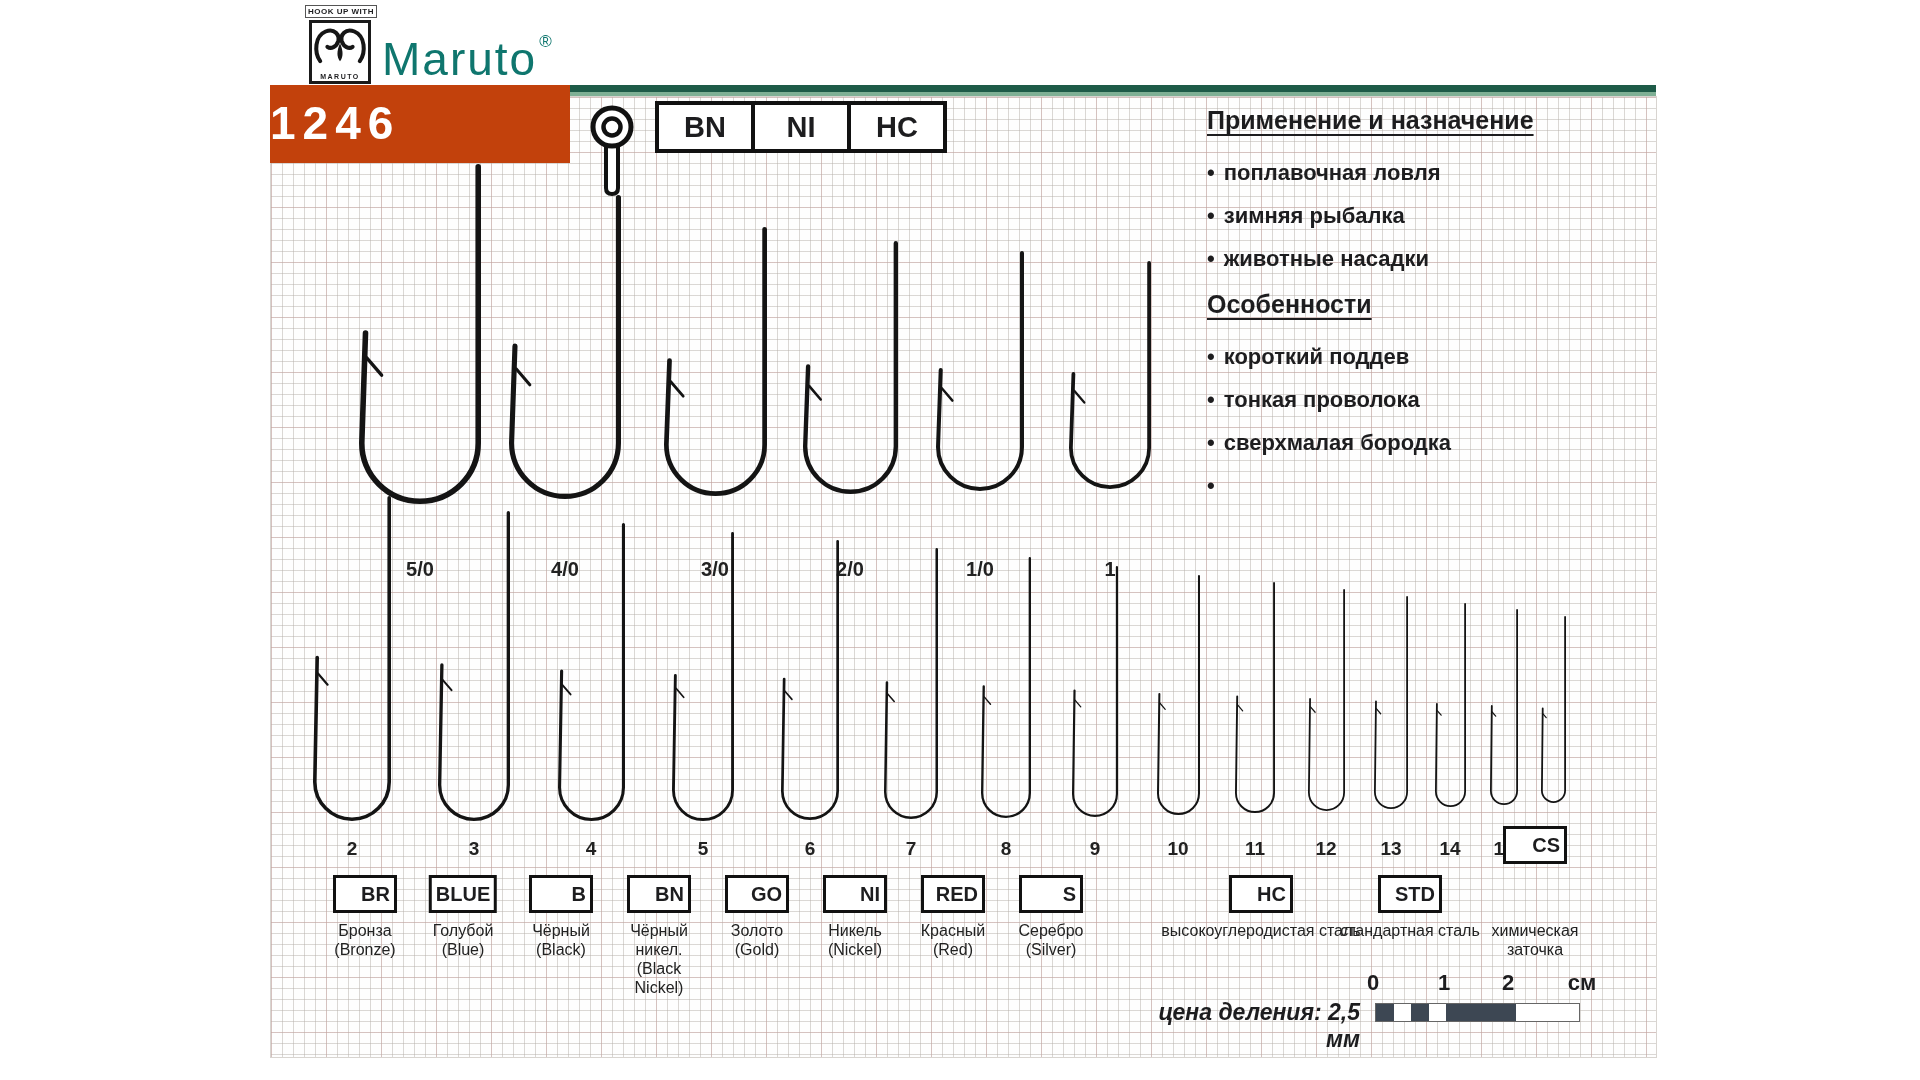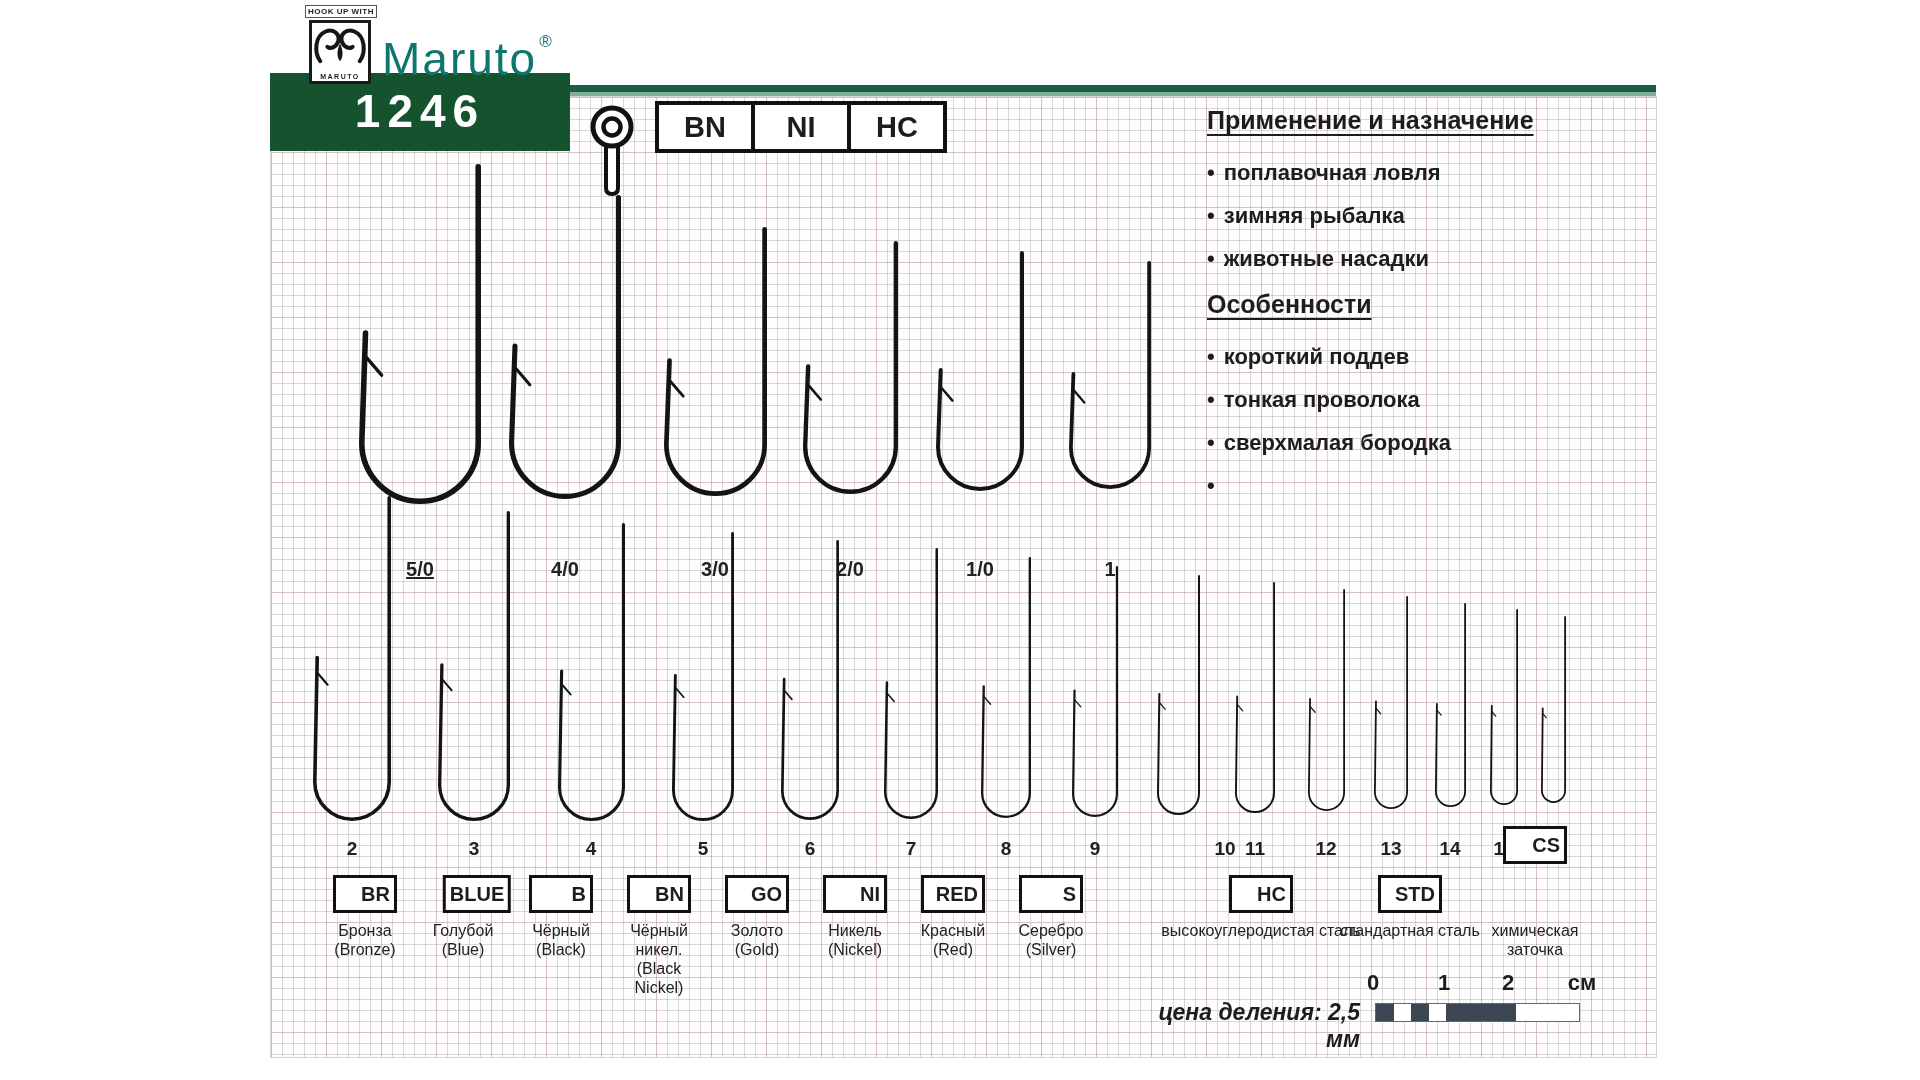--- a/index.html
+++ b/index.html
@@ -10,22 +10,22 @@
     background-color:#fefefe;
     background-image:
       linear-gradient(to right, rgba(205,160,158,.38) 1px, transparent 1px),
       linear-gradient(to bottom, rgba(205,160,158,.38) 1px, transparent 1px),
       linear-gradient(to right, rgba(182,176,170,.5) 1px, transparent 1px),
       linear-gradient(to bottom, rgba(182,176,170,.5) 1px, transparent 1px);
     background-size:55px 55px,55px 55px,11px 11px,11px 11px;
     border:1px solid #d8d4d0;}
   .green-line{position:absolute;left:270px;top:85px;width:1386px;height:11px;
     background:linear-gradient(#1e5b48 0 68%,#7fb095 68% 100%);}
-  .model-banner{position:absolute;left:270px;top:73px;width:300px;height:78px;background:#14532d;
-    color:#fff;font-size:46px;font-weight:bold;letter-spacing:7px;text-align:center;line-height:76px;}
+  .model-banner{position:absolute;left:270px;top:85px;width:300px;height:78px;background:#c2410c;
+    color:#fff;font-size:46px;font-weight:bold;letter-spacing:7px;text-align:left;line-height:76px;}
   
   .hook-up{position:absolute;left:305px;top:5px;width:70px;text-align:center;font-size:8px;
     font-weight:bold;letter-spacing:.5px;border:1px solid #555;padding:1px 0;background:#fff;}
   .logo-box{position:absolute;left:309px;top:20px;width:62px;height:64px;border:3px solid #1a1a1a;
     background:#fff;box-sizing:border-box;}
   .logo-box .mark{display:block;margin:1px auto 0;}
   .logo-box-text{position:absolute;left:0;bottom:1px;width:100%;text-align:center;font-size:7px;
     font-weight:bold;letter-spacing:1.5px;}
   .brand{position:absolute;left:382px;top:32px;font-size:46px;color:#0f766e;letter-spacing:2px;}
   .brand .reg{font-size:17px;vertical-align:28px;margin-left:2px;}
@@ -130,21 +130,21 @@
           <span class="dot">•</span>
         </div>
       </div>
   </div>
 
   <div id="hooks-layer">
       <svg class="hook" width="128" height="344" viewBox="0 0 128 344" style="left: 356px; top: 163px;">
         <path d="M 122.21 3.79 L 122.21 280 A 58.209999999999994 58.209999999999994 0 0 1 5.79 280 L 9.51 170" fill="none" stroke="#141414" stroke-width="5.58" stroke-linecap="round"></path>
         <path d="M 10.75 194.8 L 25.63 212.16" stroke="#141414" stroke-width="3.348" stroke-linecap="round"></path>
       </svg>
-      <div class="size-label r1" style="left: 420px; top: 558px; text-decoration: underline;">5/0</div>
+      <div class="size-label r1" style="left: 420px; top: 558px;">5/0</div>
       <svg class="hook" width="118" height="308" viewBox="0 0 118 308" style="left: 506px; top: 194px;">
         <path d="M 112.435 3.565 L 112.435 249 A 53.435 53.435 0 0 1 5.5649999999999995 249 L 8.985 152" fill="none" stroke="#141414" stroke-width="5.13" stroke-linecap="round"></path>
         <path d="M 10.125 174.8 L 23.805 190.76" stroke="#141414" stroke-width="3.078" stroke-linecap="round"></path>
       </svg>
       <div class="size-label r1" style="left: 565px; top: 558px;">4/0</div>
       <svg class="hook" width="109" height="273" viewBox="0 0 109 273" style="left: 660.5px; top: 226px;">
         <path d="M 103.6375 3.3625 L 103.6375 218.5 A 49.1375 49.1375 0 0 1 5.3625 218.5 L 8.5125 134.5" fill="none" stroke="#141414" stroke-width="4.725" stroke-linecap="round"></path>
         <path d="M 9.5625 155.5 L 22.1625 170.2" stroke="#141414" stroke-width="2.8349999999999995" stroke-linecap="round"></path>
       </svg>
       <div class="size-label r1" style="left: 715px; top: 558px;">3/0</div>
@@ -200,21 +200,21 @@
       <div class="size-label r2" style="left: 1006px; top: 838px;">8</div>
       <svg class="hook" width="52" height="255" viewBox="0 0 52 255" style="left: 1069px; top: 565px;">
         <path d="M 47.92 2.08 L 47.92 229 A 21.92 21.92 0 0 1 4.08 229 L 5.52 125.5" fill="none" stroke="#141414" stroke-width="2.16" stroke-linecap="round"></path>
         <path d="M 6 135.1 L 11.76 141.82" stroke="#141414" stroke-width="1.296" stroke-linecap="round"></path>
       </svg>
       <div class="size-label r2" style="left: 1095px; top: 838px;">9</div>
       <svg class="hook" width="49" height="244" viewBox="0 0 49 244" style="left: 1153.5px; top: 574px;">
         <path d="M 44.9875 2.0125 L 44.9875 219.5 A 20.487499999999997 20.487499999999997 0 0 1 4.0125 219.5 L 5.3625 120" fill="none" stroke="#141414" stroke-width="2.025" stroke-linecap="round"></path>
         <path d="M 5.8125 129 L 11.2125 135.3" stroke="#141414" stroke-width="1.2149999999999999" stroke-linecap="round"></path>
       </svg>
-      <div class="size-label r2" style="left: 1178px; top: 838px; margin-left: 47px;">10</div>
+      <div class="size-label r2" style="left: 1178px; top: 838px;">10</div>
       <svg class="hook" width="46" height="235" viewBox="0 0 46 235" style="left: 1232px; top: 581px;">
         <path d="M 42.055 1.9449999999999998 L 42.055 212 A 19.055 19.055 0 0 1 3.945 212 L 5.205 115.5" fill="none" stroke="#141414" stroke-width="1.89" stroke-linecap="round"></path>
         <path d="M 5.625 123.9 L 10.665 129.78" stroke="#141414" stroke-width="1.2" stroke-linecap="round"></path>
       </svg>
       <div class="size-label r2" style="left: 1255px; top: 838px;">11</div>
       <svg class="hook" width="43" height="226" viewBox="0 0 43 226" style="left: 1304.5px; top: 588px;">
         <path d="M 39.1 1.9 L 39.1 204.5 A 17.6 17.6 0 0 1 3.9 204.5 L 5.07 111" fill="none" stroke="#141414" stroke-width="1.8" stroke-linecap="round"></path>
         <path d="M 5.46 118.8 L 10.14 124.26" stroke="#141414" stroke-width="1.2" stroke-linecap="round"></path>
       </svg>
       <div class="size-label r2" style="left: 1326px; top: 838px;">12</div>
@@ -236,21 +236,21 @@
       <svg class="hook" width="31" height="191" viewBox="0 0 31 191" style="left: 1537.5px; top: 615px;">
         <path d="M 27.1 1.9 L 27.1 175.5 A 11.600000000000001 11.600000000000001 0 0 1 3.9 175.5 L 4.71 93.5" fill="none" stroke="#141414" stroke-width="1.8" stroke-linecap="round"></path>
         <path d="M 4.98 98.9 L 8.22 102.68" stroke="#141414" stroke-width="1.2" stroke-linecap="round"></path>
       </svg>
       <div class="size-label r2" style="left: 1553px; top: 838px;">18</div>
     </div>
 
   <div id="codes-layer">
       <div class="code-box" style="left: 365px; top: 875px;">BR</div>
       <div class="code-desc" style="left: 365px; top: 921px; width: 86px;"><span>Бронза</span><br><span>(Bronze)</span></div>
-      <div class="code-box" style="left: 463px; top: 875px; margin-left: 14px;">BLUE</div>
+      <div class="code-box" style="left: 463px; top: 875px;">BLUE</div>
       <div class="code-desc" style="left: 463px; top: 921px; width: 86px;"><span>Голубой</span><br><span>(Blue)</span></div>
       <div class="code-box" style="left: 561px; top: 875px;">B</div>
       <div class="code-desc" style="left: 561px; top: 921px; width: 86px;"><span>Чёрный</span><br><span>(Black)</span></div>
       <div class="code-box" style="left: 659px; top: 875px;">BN</div>
       <div class="code-desc" style="left: 659px; top: 921px; width: 86px;"><span>Чёрный никел.</span><br><span>(Black Nickel)</span></div>
       <div class="code-box" style="left: 757px; top: 875px;">GO</div>
       <div class="code-desc" style="left: 757px; top: 921px; width: 86px;"><span>Золото</span><br><span>(Gold)</span></div>
       <div class="code-box" style="left: 855px; top: 875px;">NI</div>
       <div class="code-desc" style="left: 855px; top: 921px; width: 86px;"><span>Никель</span><br><span>(Nickel)</span></div>
       <div class="code-box" style="left: 953px; top: 875px;">RED</div>

